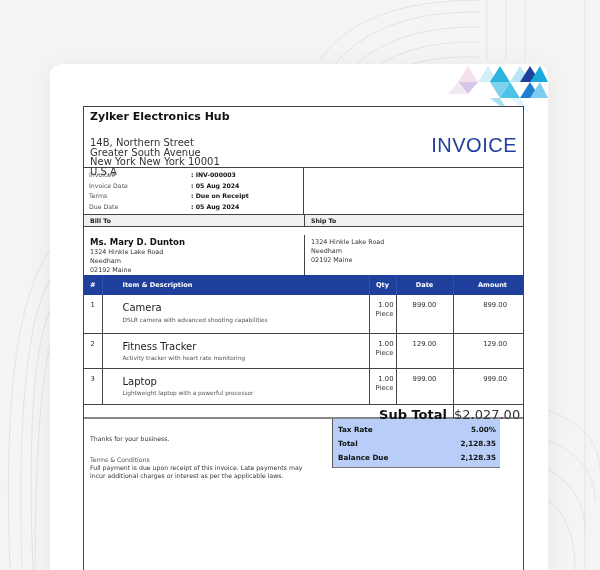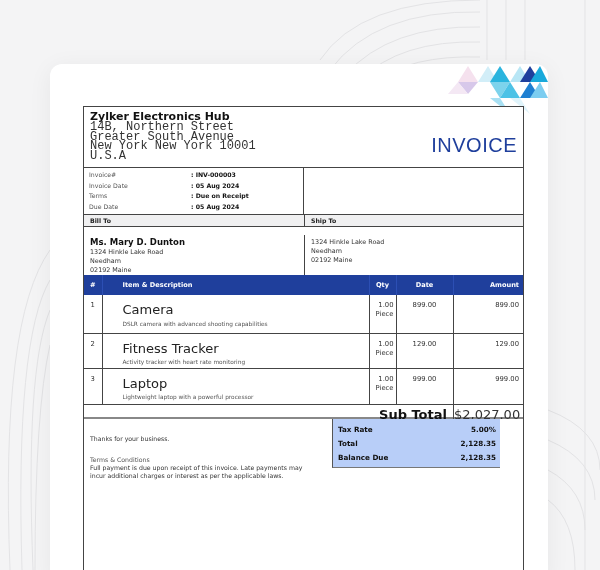--- a/index.html
+++ b/index.html
@@ -18,21 +18,21 @@
     overflow: hidden;
   }
   .tri { position: absolute; right: 0; top: 0; }
   .doc {
     position: absolute; left: 33px; top: 42px; width: 441px; height: 480px;
     border: 1px solid #444; background: #fff;
     font-size: 7px; line-height: 1.35;
   }
   .hdr { position: absolute; left: 0; top: 0; width: 439px; height: 61px; border-bottom: 1px solid #444; }
   .company { position: absolute; left: 6px; top: 3px; font-size: 11px; font-weight: bold; color: #111; }
-  .addr { position: absolute; left: 6px; top: 16px; font-size: 12px; line-height: 9.5px; color: #333; font-family: Liberation Mono, monospace; }
+  .addr { position: absolute; left: 6px; top: 31px; font-size: 10px; line-height: 9.5px; color: #333; }
   .inv-title { position: absolute; right: 6px; top: 25px; font-size: 20px; color: #1f3f9c; letter-spacing: 0.5px; font-family: "Liberation Sans", sans-serif; }
   .info { position: absolute; left: 0; top: 61px; width: 439px; height: 47px; border-bottom: 1px solid #444; }
   .info-left { position: absolute; left: 0; top: 0; width: 220px; height: 46px; border-right: 1px solid #444; padding: 2px 5px; }
   .info-row { display: flex; height: 10.5px; align-items: center; font-size: 6.2px; }
   .info-row .k { width: 102px; color: #555; }
   .info-row .v { font-weight: bold; color: #111; }
   .bs-hdr { position: absolute; left: 0; top: 108px; width: 439px; height: 12px; background: #f0f0f1; border-bottom: 1px solid #444; font-size: 6.2px; font-weight: bold; }
   .bs-hdr span { position: absolute; top: 2px; }
   .bs-body { position: absolute; left: 0; top: 128px; width: 439px; height: 59px; border-bottom: 1px solid #444; }
   .divider-v { position: absolute; left: 220px; width: 1px; background: #444; }
@@ -40,22 +40,22 @@
   .bill .name { font-size: 8.5px; font-weight: bold; color: #111; line-height: 11px; }
   .ship { position: absolute; left: 227px; top: 3px; font-size: 6.4px; line-height: 9.2px; color: #333; }
   table.items { position: absolute; left: 0; top: 168px; width: 439px; border-collapse: collapse; font-size: 6.8px; }
   table.items th { background: #1f3f9c; color: #fff; height: 20px; font-weight: bold; font-size: 6.6px; border-left: 1px solid #2c4fb4; }
   table.items td { vertical-align: top; border-left: 1px solid #444; border-bottom: 1px solid #444; padding-top: 6px; color: #333; }
   table.items td:first-child, table.items th:first-child { border-left: none; }
   .c-num { width: 18px; text-align: center; }
   .c-item { width: 267px; text-align: left; padding-left: 20px; }
   .c-qty { width: 27px; text-align: right; padding-right: 2px; }
   .c-rate { width: 57px; text-align: center; }
-  .c-amt { width: 70px; text-align: right; padding-right: 4px; }
-  .it-name { font-size: 13px; color: #222; }
+  .c-amt { width: 70px; text-align: right; padding-right: 16px; }
+  .it-name { font-size: 10px; color: #222; }
   .it-desc { font-size: 5.8px; color: #555; margin-top: 2px; }
   .subtotal { position: absolute; left: 0; top: 297px; width: 439px; height: 15px; border-bottom: 2px solid #888; font-size: 13px; }
   .subtotal .lbl { position: absolute; right: 76px; top: 2px; font-weight: bold; color: #111; }
   .subtotal .val { position: absolute; right: 0; top: 0; width: 70px; height: 20px; border-left: 1px solid #444; text-align: right; padding-right: 4px; padding-top: 2px; color: #333; }
   .foot-left { position: absolute; left: 6px; top: 328px; font-size: 6.2px; color: #333; line-height: 8px; }
   .foot-left .tc-t { margin-top: 13px; color: #555; }
   .totals { position: absolute; left: 248px; top: 312px; width: 168px; height: 49px; background: #b8cef8; border-left: 1px solid #555; border-bottom: 1px solid #777; padding: 4px 4px 0 5px; font-size: 7.2px; font-weight: bold; color: #111; }
   .totals .r { display: flex; justify-content: space-between; height: 14px; align-items: center; }
 </style>
 </head>

